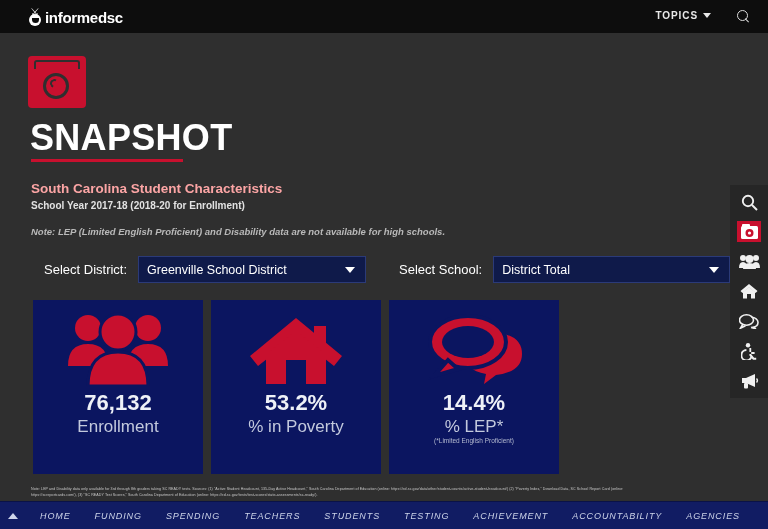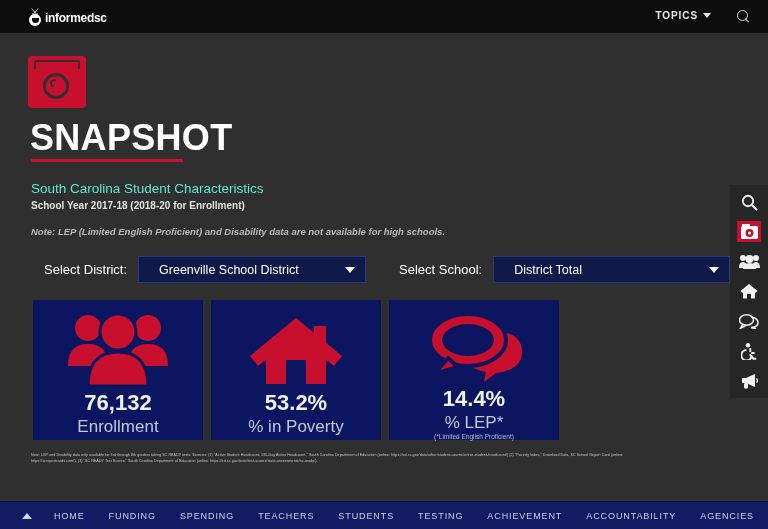--- a/index.html
+++ b/index.html
@@ -28,21 +28,21 @@
     position: absolute; left: 1px; bottom: 0;
     width: 12px; height: 12px; border-radius: 50%;
     background: #ffffff;
   }
   .logo-circle::after {
     content: ""; position: absolute; left: 3px; top: 4px;
     width: 7px; height: 5px; background: #0d0d0d;
     border-radius: 0 0 4px 4px;
   }
   .logo-text {
-    font-size: 12px; font-weight: bold; color: #ffffff;
+    font-size: 15px; font-weight: bold; color: #ffffff;
     letter-spacing: -0.3px; line-height: 16px;
   }
   .topbar-right { margin-left: auto; display: flex; align-items: flex-start; gap: 26px; }
   .topics {
     color: #e8e8e8; font-size: 10px; font-weight: bold;
     letter-spacing: 0.9px; display: flex; align-items: center; gap: 5px;
     cursor: pointer;
   }
   .caret-d {
     width: 0; height: 0;
@@ -94,21 +94,21 @@
   h1.snapshot {
     margin: 14px 0 0 30px;
     font-size: 36px; font-weight: bold; color: #ffffff;
     letter-spacing: 0.3px; line-height: 32px;
   }
   .rule {
     margin: 5px 0 0 31px; width: 152px; height: 3px; background: #c8102e;
   }
   h2.subtitle {
     margin: 19px 0 0 31px;
-    font-size: 13.5px; font-weight: normal; color: #5eead4;
+    font-size: 13.5px; font-weight: bold; color: #fca5a5;
   }
   .school-year {
     margin: 4px 0 0 31px;
     font-size: 10px; font-weight: bold; color: #e2e2e2;
   }
   .note-italic {
     margin: 15px 0 0 31px;
     font-size: 9.5px; font-style: italic; color: #b9b9b9; font-weight: bold;
   }
 
@@ -117,42 +117,42 @@
     margin: 19px 0 0 0; display: flex; align-items: flex-end;
     padding-left: 44px;
   }
   .sel-group { display: flex; align-items: center; }
   .sel-label {
     font-size: 13px; color: #ffffff; margin-right: 11px;
   }
   .sel-box {
     background: #0f1a4a; border: 1px solid #2b3a78;
     height: 27px; display: flex; align-items: center;
-    padding: 0 10px 0 20px; cursor: pointer; position: relative;
+    padding: 0 10px 0 8px; cursor: pointer; position: relative;
   }
   .sel-box.district { width: 228px; }
   .sel-box.school { width: 237px; }
   .sel-value {
     font-size: 12.5px; color: #ffffff; flex: 1;
     white-space: nowrap; overflow: hidden;
   }
   .sel-caret {
     width: 0; height: 0; margin-left: 6px;
     border-left: 5px solid transparent; border-right: 5px solid transparent;
     border-top: 6px solid #ffffff;
   }
   .sel-gap { width: 33px; }
 
   
   .cards {
     margin: 17px 0 0 0; display: flex; gap: 8px;
     padding-left: 33px;
   }
   .card {
-    width: 170px; height: 140px;
+    width: 170px; height: 174px;
     background: #0b1560;
     display: flex; flex-direction: column;
     align-items: center; justify-content: flex-start;
     padding-top: 10px; position: relative;
   }
   .card-icon { height: 78px; display: flex; align-items: center; justify-content: center; }
   .card-value {
     font-size: 22px; font-weight: bold; color: #eef1f7;
     line-height: 26px; margin-top: 2px;
   }
@@ -187,22 +187,23 @@
   .rail-item svg { display: block; }
   .rail-cam {
     background: #c8102e; width: 24px; height: 21px;
     display: flex; align-items: center; justify-content: center;
   }
 
   
   .bottomnav {
     position: absolute; left: 0; bottom: 0; width: 768px; height: 28px;
     background: #111c63;
-    display: flex; align-items: center; padding-left: 22px;
+    display: flex; align-items: center; padding-left: 8px;
     border-top: 1px solid #0a1247;
+    font-style: italic;
   }
   .chev-up {
     width: 0; height: 0; margin-right: 22px;
     border-left: 5px solid transparent; border-right: 5px solid transparent;
     border-bottom: 6px solid #cfd5ea; cursor: pointer;
   }
   .bn-item {
     font-size: 9px; color: #ccd3e8; letter-spacing: 0.9px;
     margin-right: 24px; cursor: pointer; white-space: nowrap;
   }

